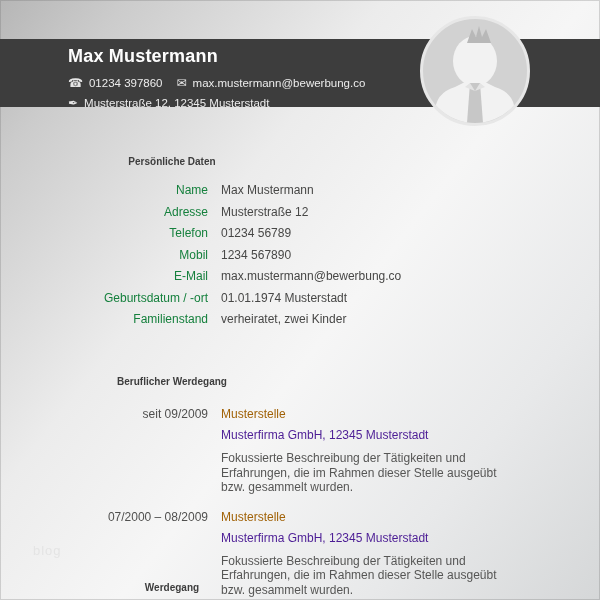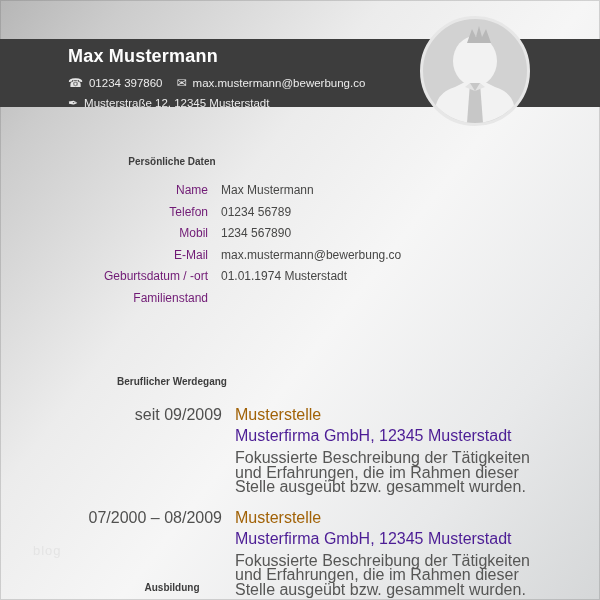--- a/index.html
+++ b/index.html
@@ -28,24 +28,24 @@
     border:3px solid #e7e7e7; overflow:hidden; z-index:3;
   }
   .avatar svg { display:block; }
   
   .sec-heading {
     position:absolute; left:0; width:344px; text-align:center;
     font-size:10px; font-weight:bold; color:#3d3d3d; z-index:2;
   }
   .personal-rows { position:absolute; left:0; top:180px; width:600px; z-index:2; }
   .p-row { display:flex; height:21.5px; line-height:21.5px; font-size:12px; }
-  .p-label { width:208px; text-align:right; margin-right:13px; color:#701a75; }
+  .p-label { width:208px; text-align:right; margin-right:13px; color:#15803d; }
   .p-value { color:#474746; }
   .career { position:absolute; left:0; top:408px; width:600px; z-index:2; }
-  .entry { display:flex; font-size:16px;padding-left:14px; }
+  .entry { display:flex; font-size:12px; }
   .entry + .entry { margin-top:16px; }
   .e-date { width:208px; text-align:right; margin-right:13px; line-height:13px; color:#50504f; }
   .e-body { width:302px; }
   .e-role { font-weight:normal; line-height:13px; color:#a16207; }
   .e-company { margin-top:8px; line-height:13px; color:#4c1d95; }
   .e-desc { margin-top:9px; line-height:14.5px; color:#565655; }
   .watermark {
     position:absolute; left:33px; top:543px; font-size:13px; letter-spacing:1px;
     color:#e4e4e4; z-index:1;
   }
@@ -87,37 +87,42 @@
 </div>
 
 <div class="sec-heading" style="top:156px;">Persönliche Daten</div>
 
 <div class="personal-rows">
   <div class="p-row">
     <div class="p-label">Name</div>
     <div class="p-value">Max Mustermann</div>
   </div>
   <div class="p-row">
+    <div class="p-label">Adresse</div>
+    <div class="p-value">Musterstraße 12</div>
+  </div>
+  <div class="p-row">
     <div class="p-label">Telefon</div>
     <div class="p-value">01234 56789</div>
   </div>
   <div class="p-row">
     <div class="p-label">Mobil</div>
     <div class="p-value">1234 567890</div>
   </div>
   <div class="p-row">
     <div class="p-label">E-Mail</div>
     <div class="p-value">max.mustermann@bewerbung.co</div>
   </div>
   <div class="p-row">
     <div class="p-label">Geburtsdatum / -ort</div>
     <div class="p-value">01.01.1974 Musterstadt</div>
   </div>
   <div class="p-row">
     <div class="p-label">Familienstand</div>
+    <div class="p-value">verheiratet, zwei Kinder</div>
   </div>
 </div>
 
 <div class="sec-heading" style="top:376px;">Beruflicher Werdegang</div>
 
 <div class="career">
   <div class="entry">
     <div class="e-date">seit 09/2009</div>
     <div class="e-body">
       <div class="e-role">Musterstelle</div>
@@ -128,15 +133,15 @@
   <div class="entry">
     <div class="e-date">07/2000 – 08/2009</div>
     <div class="e-body">
       <div class="e-role">Musterstelle</div>
       <div class="e-company">Musterfirma GmbH, 12345 Musterstadt</div>
       <div class="e-desc">Fokussierte Beschreibung der Tätigkeiten und Erfahrungen, die im Rahmen dieser Stelle ausgeübt bzw. gesammelt wurden.</div>
     </div>
   </div>
 </div>
 
-<div class="sec-heading" style="top:582px;">Ausbildung</div>
+<div class="sec-heading" style="top:582px;">Werdegang</div>
 
 <div class="watermark">blog</div>
 
 </body></html>

